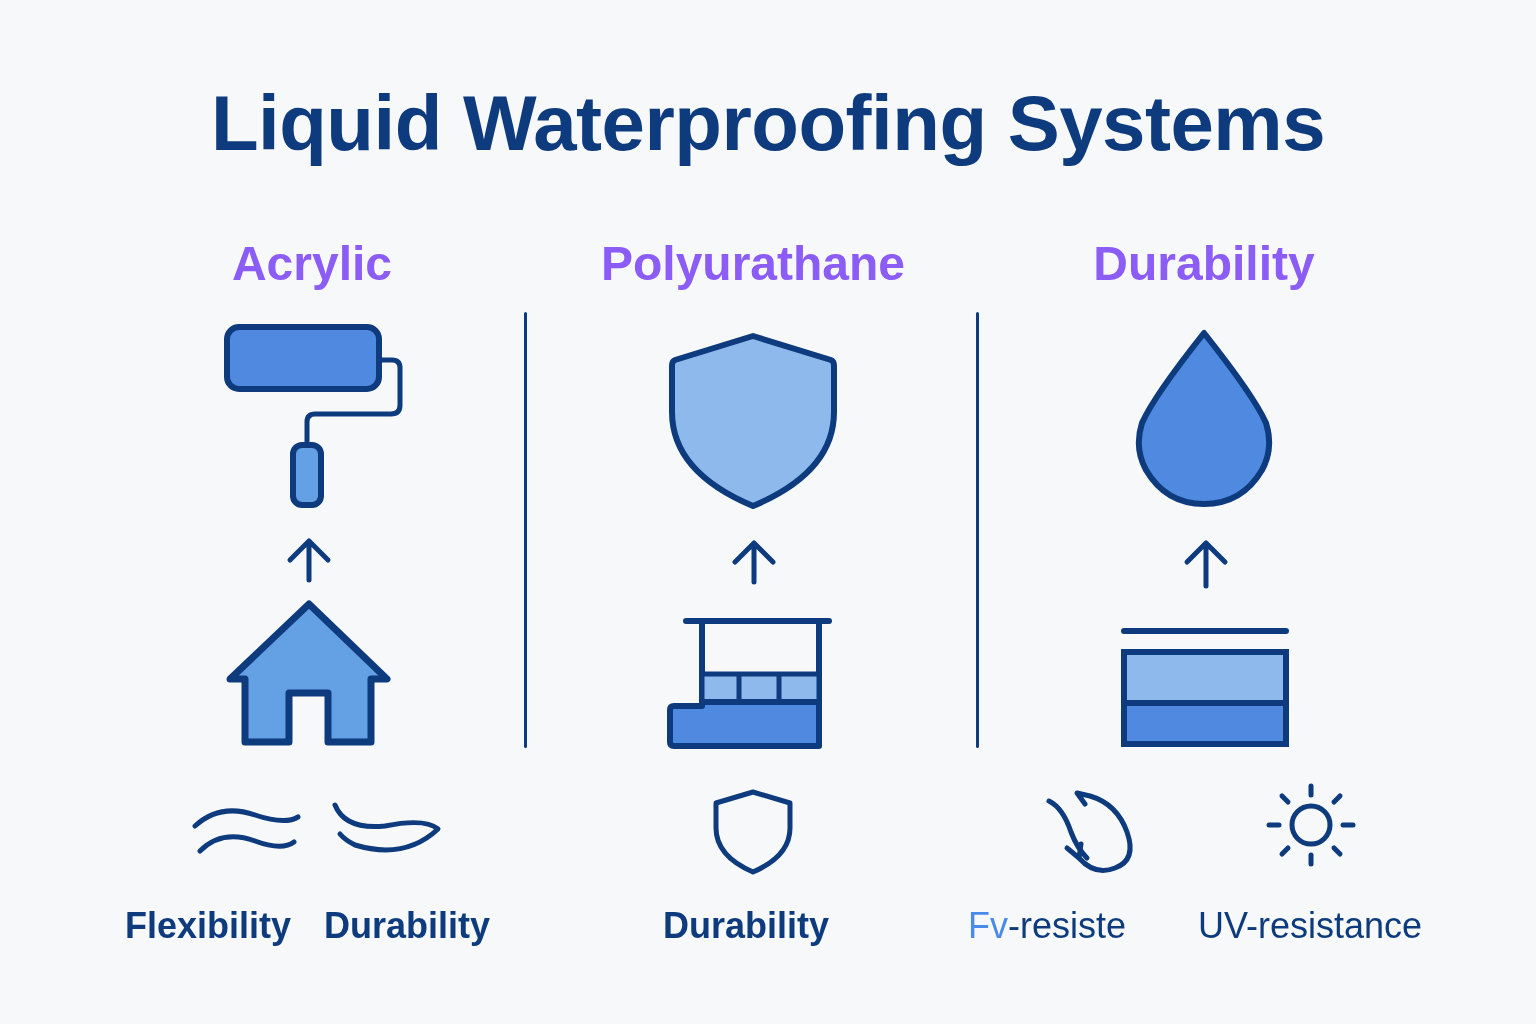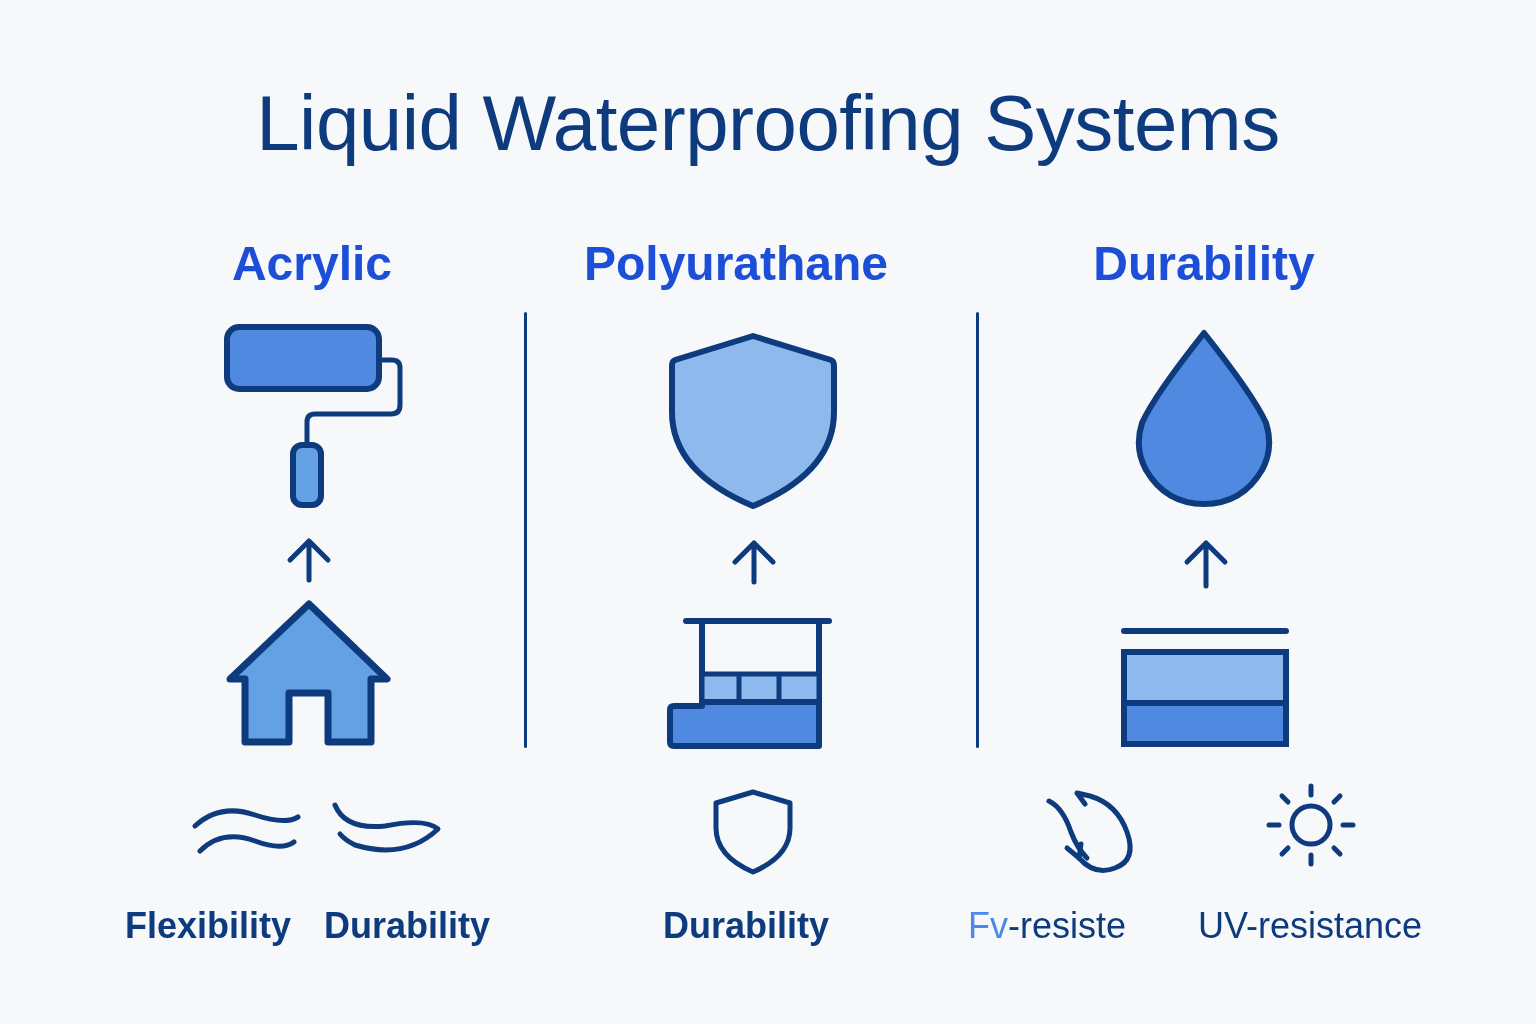--- a/index.html
+++ b/index.html
@@ -7,26 +7,26 @@
     width: 1536px; height: 1024px;
     background: #f7f8f9;
     font-family: "Liberation Sans", "DejaVu Sans", sans-serif;
     color: #0b3a7a;
     position: relative;
     overflow: hidden;
   }
   .title {
     position: absolute; left: 0; top: 78px; width: 1536px;
     text-align: center;
-    font-size: 78px; font-weight: normal; letter-spacing: -0.5px;
+    font-size: 78px; font-weight: bold; letter-spacing: -0.5px;
     color: #0d3b7d;
   }
   .col-title {
     position: absolute; top: 236px;
-    font-size: 48px; font-weight: bold; color: #1d4ed8;
+    font-size: 48px; font-weight: bold; color: #8b5cf6;
     text-align: center; width: 460px;
   }
   .divider {
     position: absolute; top: 312px; width: 3px; height: 436px;
     background: #0d3b7d; border-radius: 2px;
   }
   .label {
     position: absolute; top: 892px;
     font-size: 36px; font-weight: bold; color: #0d3b7d;
     white-space: nowrap;
@@ -35,21 +35,21 @@
   .label.light { font-weight: normal; }
   .glitch { color: #4a8ae8; font-weight: normal; }
   svg { position: absolute; overflow: visible; }
 </style>
 </head>
 <body>
 
 <div class="title">Liquid Waterproofing Systems</div>
 
 <div class="col-title" style="left:82px;">Acrylic</div>
-<div class="col-title" style="left:506px;">Polyurathane</div>
+<div class="col-title" style="left:523px;">Polyurathane</div>
 <div class="col-title" style="left:974px;">Durability</div>
 
 <div class="divider" style="left:524px;"></div>
 <div class="divider" style="left:976px;"></div>
 
 <svg style="left:220px; top:320px;" width="190" height="190" viewBox="0 0 190 190">
   <rect x="7" y="7" width="152" height="62" rx="12" fill="#4f8ae0" stroke="#0d3b7d" stroke-width="6"></rect>
   <path d="M159 40 H172 Q180 40 180 48 V85 Q180 94 171 94 H95 Q87 94 87 102 V128" fill="none" stroke="#0d3b7d" stroke-width="5"></path>
   <rect x="73" y="125" width="28" height="60" rx="9" fill="#63a0e4" stroke="#0d3b7d" stroke-width="6"></rect>
 </svg>

